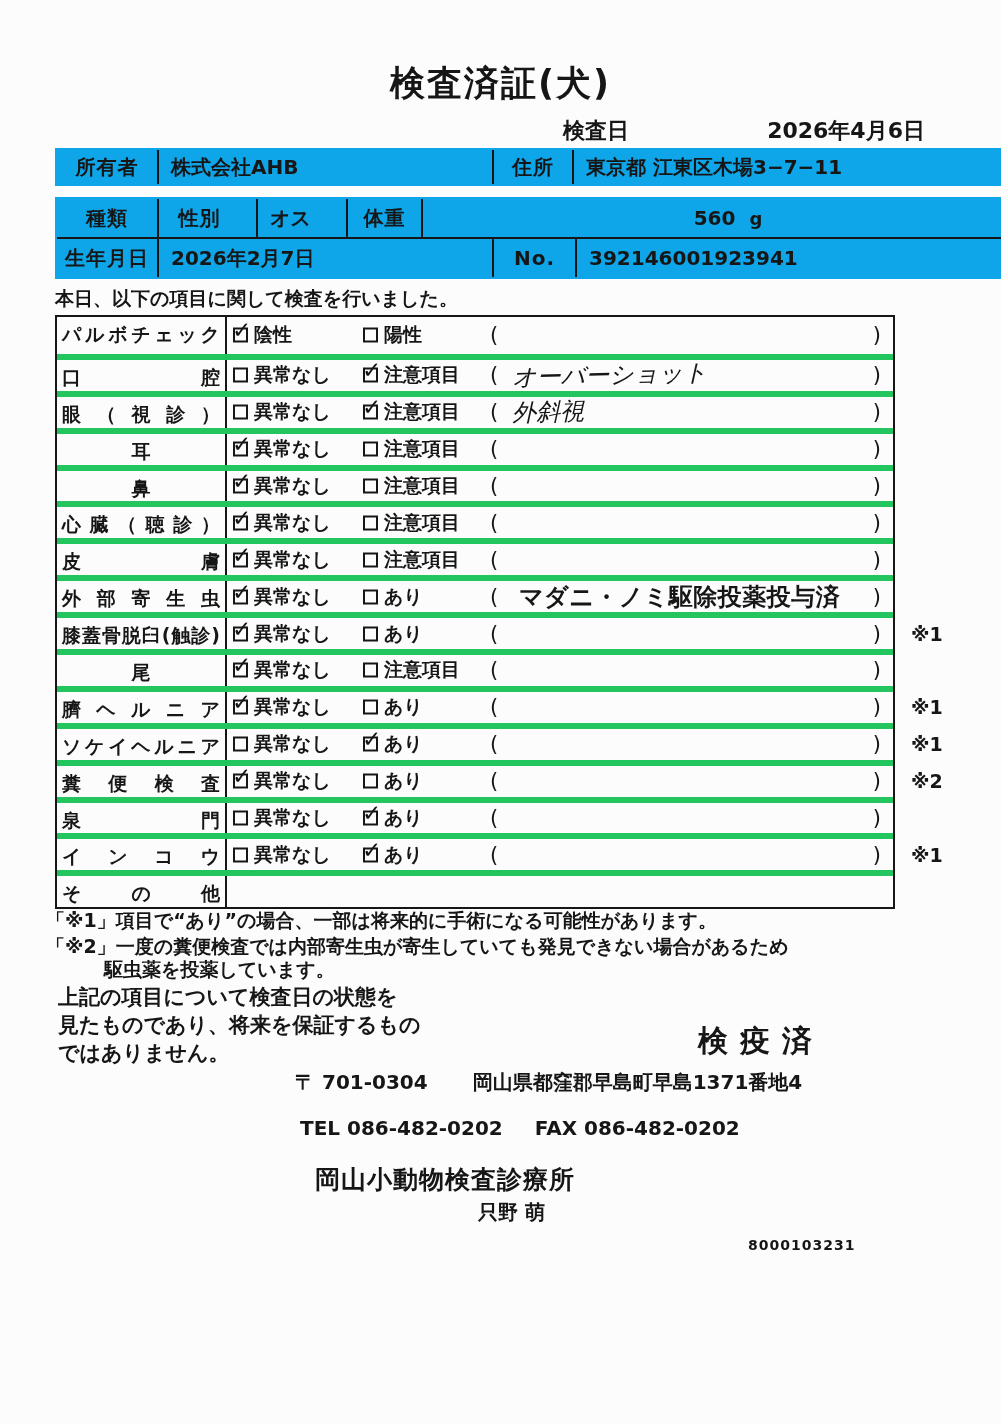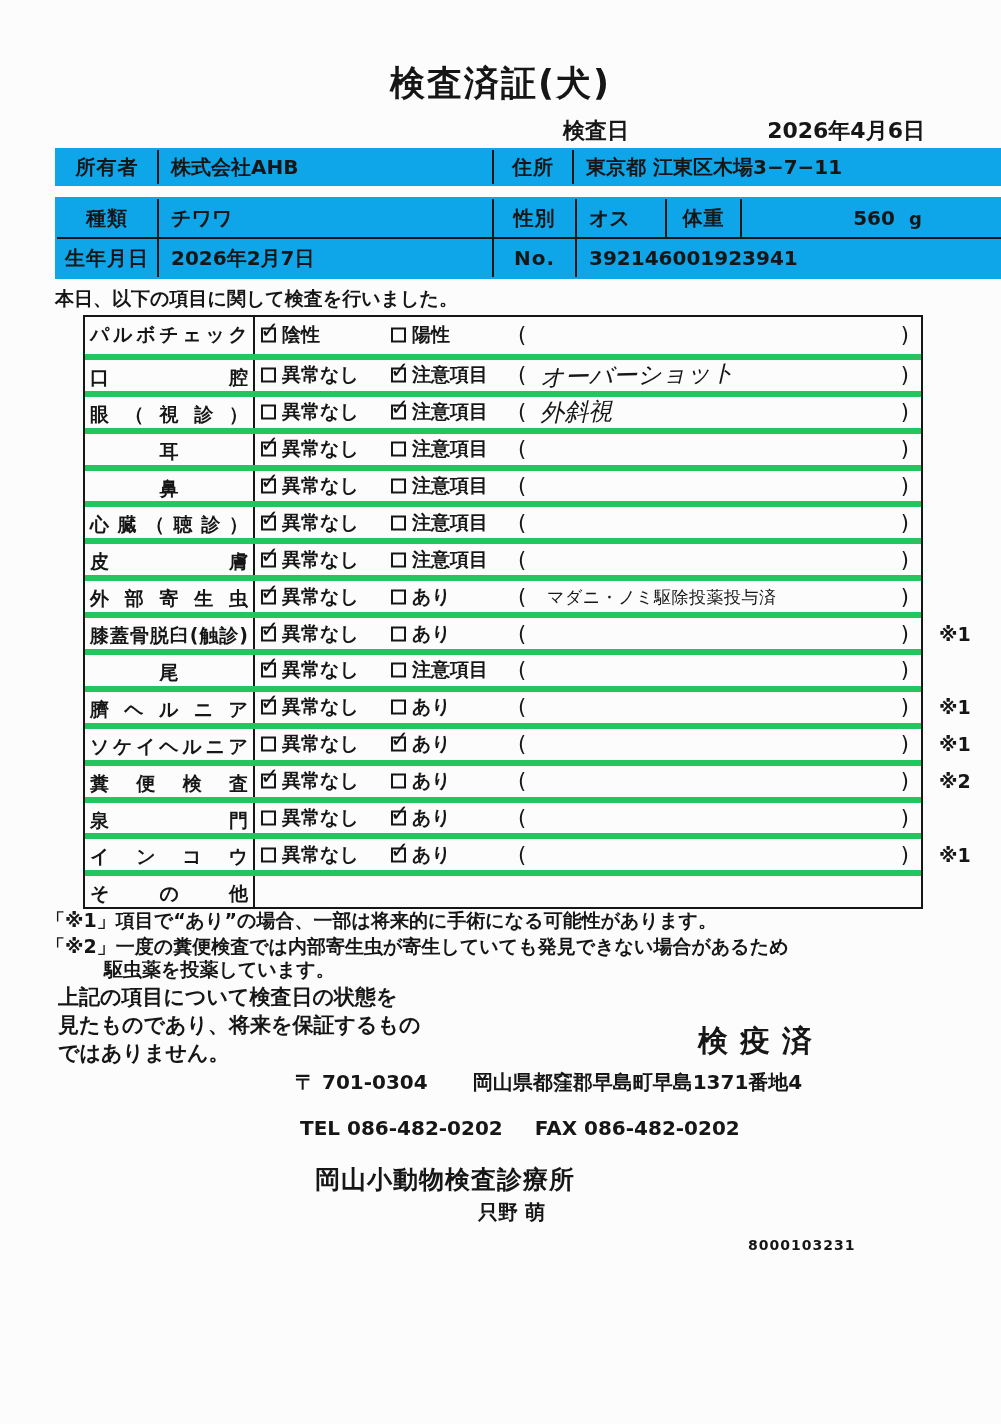--- a/index.html
+++ b/index.html
@@ -30,31 +30,31 @@
   }
   .owner-tbl { top: 148px; height: 38px; }
   .pet-tbl   { top: 197px; height: 82px; }
   .trow { display: flex; flex: 1; min-height: 0; }
   .trow + .trow { border-top: 2px solid #161616; }
   .tcell { display: flex; align-items: center; font-size: 20px; font-weight: 600; white-space: nowrap; overflow: hidden; }
   .tcell + .tcell { border-left: 2px solid #161616; }
   .tcell.lab { justify-content: center; letter-spacing: 1px; padding: 0 2px; }
   .tcell.val { padding-left: 12px; }
   .w100 { width: 100px; } .w335 { width: 335px; } .w83 { width: 83px; }
-  .w80 { width: 80px; } .w90 { width: 90px; } .w75 { width: 75px; }
+  .w80 { width: 80px; } .w90 { width: 90px; margin-left: 16px; } .w75 { width: 75px; }
   .grow { flex: 1; }
   .weight-cell { justify-content: center; padding-right: 20px; gap: 14px; }
   .weight-unit { font-size: 18px; }
 
   .intro { position: absolute; left: 55px; top: 286px; font-size: 19px; font-weight: 600; }
 
   
   .exam-tbl {
     position: absolute; left: 55px; top: 315px; width: 840px;
-    border: 2px solid #161616; background: #fcfcfc; margin-left: 28px;
+    border: 2px solid #161616; background: #fcfcfc;
   }
   .exam-row { display: flex; height: 36.9px; position: relative; }
   .exam-row + .exam-row { border-top: 6px solid #22c55e; }
   .exam-label {
     width: 170px; border-right: 2px solid #161616;
     font-size: 19px; font-weight: 600; padding: 0 5px;
     line-height: 34px; text-align: justify; text-align-last: justify;
     white-space: nowrap; overflow: hidden;
   }
   .exam-label.single { text-align: center; text-align-last: center; }
@@ -65,21 +65,21 @@
   .cb.checked::after {
     content: "✓"; position: absolute; left: -3px; top: -13px;
     font-size: 23px; font-weight: 400; color: #161616;
   }
   .opt { font-size: 19px; font-weight: 600; }
   .opt1 { left: 27px; } .opt2 { left: 157px; }
   .po { left: 263px; font-size: 21px; font-weight: 400; }
   .pc { right: 12px; font-size: 21px; font-weight: 400; }
   .note { left: 292px; font-size: 19px; font-weight: 600; }
   .note.hand { font-size: 24px; font-style: italic; font-weight: 500; transform: translateY(-50%) rotate(-1.5deg); left: 285px; }
-  .note.print { font-size: 17px; font-weight: 400; letter-spacing: 0.5px; }
+  .note.print { font-size: 24px; font-weight: 700; letter-spacing: 0.5px; }
   .ref { left: 684px; font-size: 19px; font-weight: 600; }
 
   
   .note-line { position: absolute; font-size: 19px; font-weight: 600; white-space: nowrap; }
   .note1 { left: 46px; top: 908px; }
   .note2 { left: 46px; top: 934px; }
   .note3 { left: 104px; top: 957px; }
 
   .disclaimer { position: absolute; left: 58px; top: 983px; font-size: 21px; font-weight: 700; line-height: 28px; }
   .stamp { position: absolute; left: 698px; top: 1021px; font-size: 30px; font-weight: 600; letter-spacing: 12px; white-space: nowrap; }
@@ -104,21 +104,20 @@
       <div class="tcell lab w100">所有者</div>
       <div class="tcell val w335">株式会社AHB</div>
       <div class="tcell lab w80">住所</div>
       <div class="tcell val grow">東京都 江東区木場3−7−11</div>
     </div>
   </div>
 
   <div class="tbl pet-tbl">
     <div class="trow">
       <div class="tcell lab w100">種類</div>
-      <div class="tcell val w335">チワワ</div>
       <div class="tcell lab w83">性別</div>
       <div class="tcell val w90">オス</div>
       <div class="tcell lab w75">体重</div>
       <div class="tcell grow weight-cell">
         <span>560</span>
         <span class="weight-unit">g</span>
       </div>
     </div>
     <div class="trow">
       <div class="tcell lab w100">生年月日</div>

